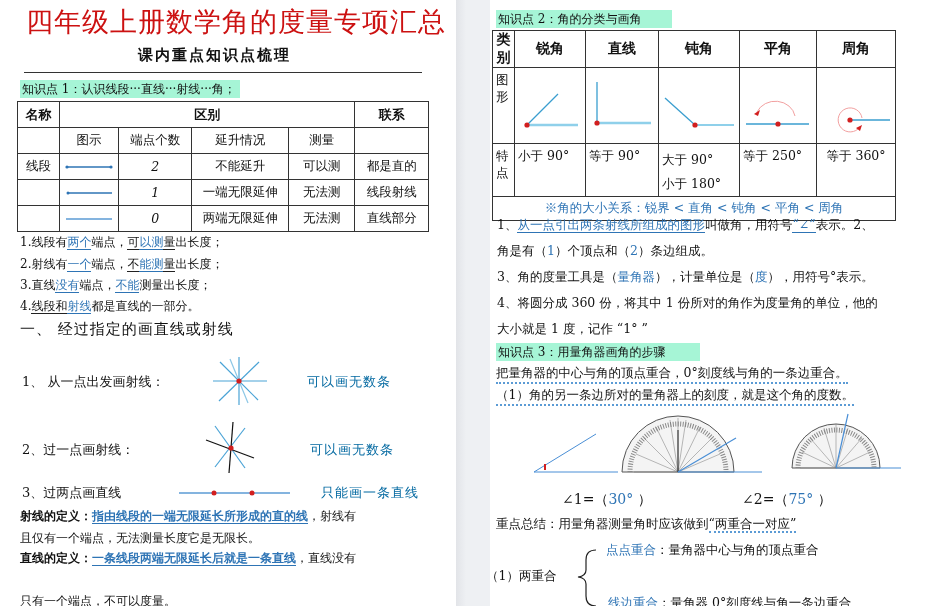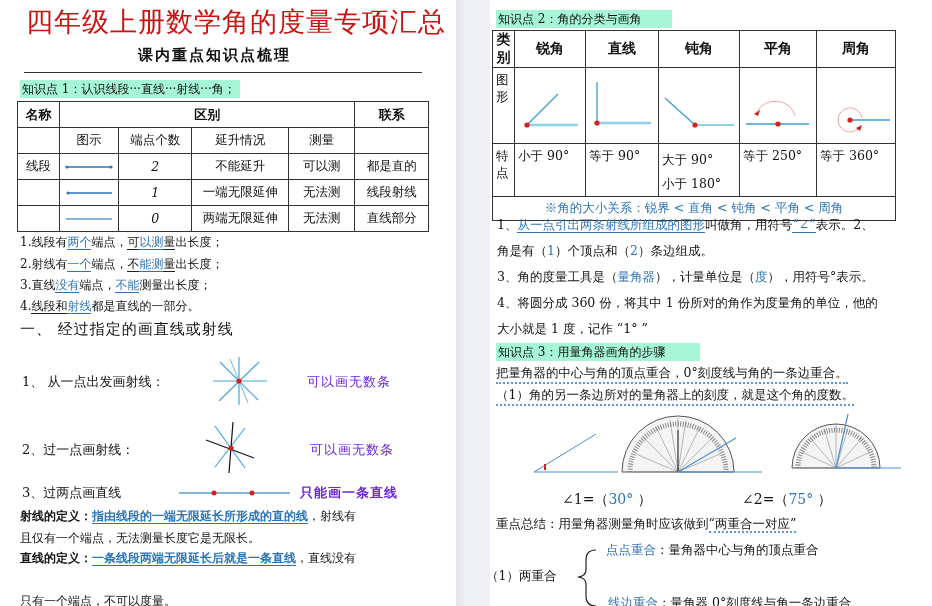--- a/index.html
+++ b/index.html
@@ -25,21 +25,21 @@
   .kp { background: #a6f5d6; font-size: 12px; padding: 1px 2px; height: 18px; line-height: 16px; font-family: "DejaVu Serif", serif; }
 
   table.t1 { position: absolute; left: 17px; top: 101px; width: 412px; border-collapse: collapse; font-size: 12.5px; font-family: "DejaVu Serif", serif; }
   table.t1 td { border: 1.5px solid #333; height: 26px; text-align: center; padding: 0; }
   table.t1 td.hd { font-weight: bold; font-size: 13px; }
 
   .notes { left: 20px; font-size: 12px; font-family: "DejaVu Serif", serif; }
 
   .sec-h { left: 20px; top: 320px; font-size: 15px; font-family: "DejaVu Serif", serif; letter-spacing: 1px; }
   .row-lbl { font-size: 13px; font-family: "DejaVu Serif", serif; }
-  .row-ans { font-size: 13px; color: #6d28d9; font-family: "DejaVu Serif", serif; letter-spacing: 1px; }
+  .row-ans { font-size: 13px; color: #0369a1; font-family: "DejaVu Serif", serif; letter-spacing: 1px; }
   .def { left: 20px; font-size: 12px; font-family: "DejaVu Serif", serif; }
 
   
   table.t2 { position: absolute; left: 2px; top: 30px; width: 404px; border-collapse: collapse; font-size: 12.5px; font-family: "DejaVu Serif", serif; }
   table.t2 td { border: 1.5px solid #333; padding: 0 3px; vertical-align: top; }
   table.t2 td.hd { font-weight: bold; font-size: 14px; text-align: center; height: 26px; vertical-align: middle; }
   .rtext { font-size: 12.5px; font-family: "DejaVu Serif", serif; left: 7px; }
 </style>
 </head>
 <body>
@@ -149,21 +149,21 @@
     <circle cx="27" cy="28" r="2.6" fill="#d21f1f"></circle>
   </svg>
   <div class="abs row-ans" style="left:310px; top:441px;">可以画无数条</div>
 
   <div class="abs row-lbl" style="left:22px; top:484px;">3、过两点画直线</div>
   <svg class="abs" style="left:178px; top:488px;" width="114" height="10">
     <line x1="1" y1="5" x2="112" y2="5" stroke="#5b9bd5" stroke-width="1.3"></line>
     <circle cx="36" cy="5" r="2.5" fill="#d21f1f"></circle>
     <circle cx="74" cy="5" r="2.5" fill="#d21f1f"></circle>
   </svg>
-  <div class="abs row-ans" style="left:300px; top:484px;font-weight:bold;">只能画一条直线</div>
+  <div class="abs row-ans" style="left:321px; top:484px;">只能画一条直线</div>
 
   <div class="abs def" style="top:508px;">
     <b>射线的定义：</b><b class="blue ul">指由线段的一端无限延长所形成的直的线</b><span>，射线有</span>
   </div>
   <div class="abs def" style="top:530px;">且仅有一个端点，无法测量长度它是无限长。</div>
   <div class="abs def" style="top:550px;">
     <b>直线的定义：</b><b class="blue ul">一条线段两端无限延长后就是一条直线</b><span>，直线没有</span>
   </div>
   <div class="abs def" style="top:593px;">只有一个端点，不可以度量。</div>
 </div>
@@ -227,21 +227,21 @@
     </tr>
     <tr style="height:48px;">
       <td style="padding-top:4px;">特点</td>
       <td style="padding-top:4px;">小于 90°</td>
       <td style="padding-top:4px;margin-left:41px;">等于 90°</td>
       <td style="padding-top:4px; line-height:24px;">
         <div>大于 90°</div>
         <div>小于 180°</div>
       </td>
       <td style="padding-top:4px;">等于 250°</td>
-      <td style="padding-top:4px;">等于 360°</td>
+      <td style="padding-top:4px;text-align:center;">等于 360°</td>
     </tr>
     <tr>
       <td colspan="6" style="text-align:center; color:#2e74b5; height:24px; vertical-align:middle;">※角的大小关系：锐界 &lt; 直角 &lt; 钝角 &lt; 平角 &lt; 周角</td>
     </tr>
   </tbody>
     </table>
 
   <div class="abs rtext" style="top:217px;">
     <span>1、</span><span class="blue ul">从一点引出两条射线所组成的图形</span><span>叫做角，用符号</span><span class="blue ul">“∠”</span><span>表示。2、</span>
   </div>

